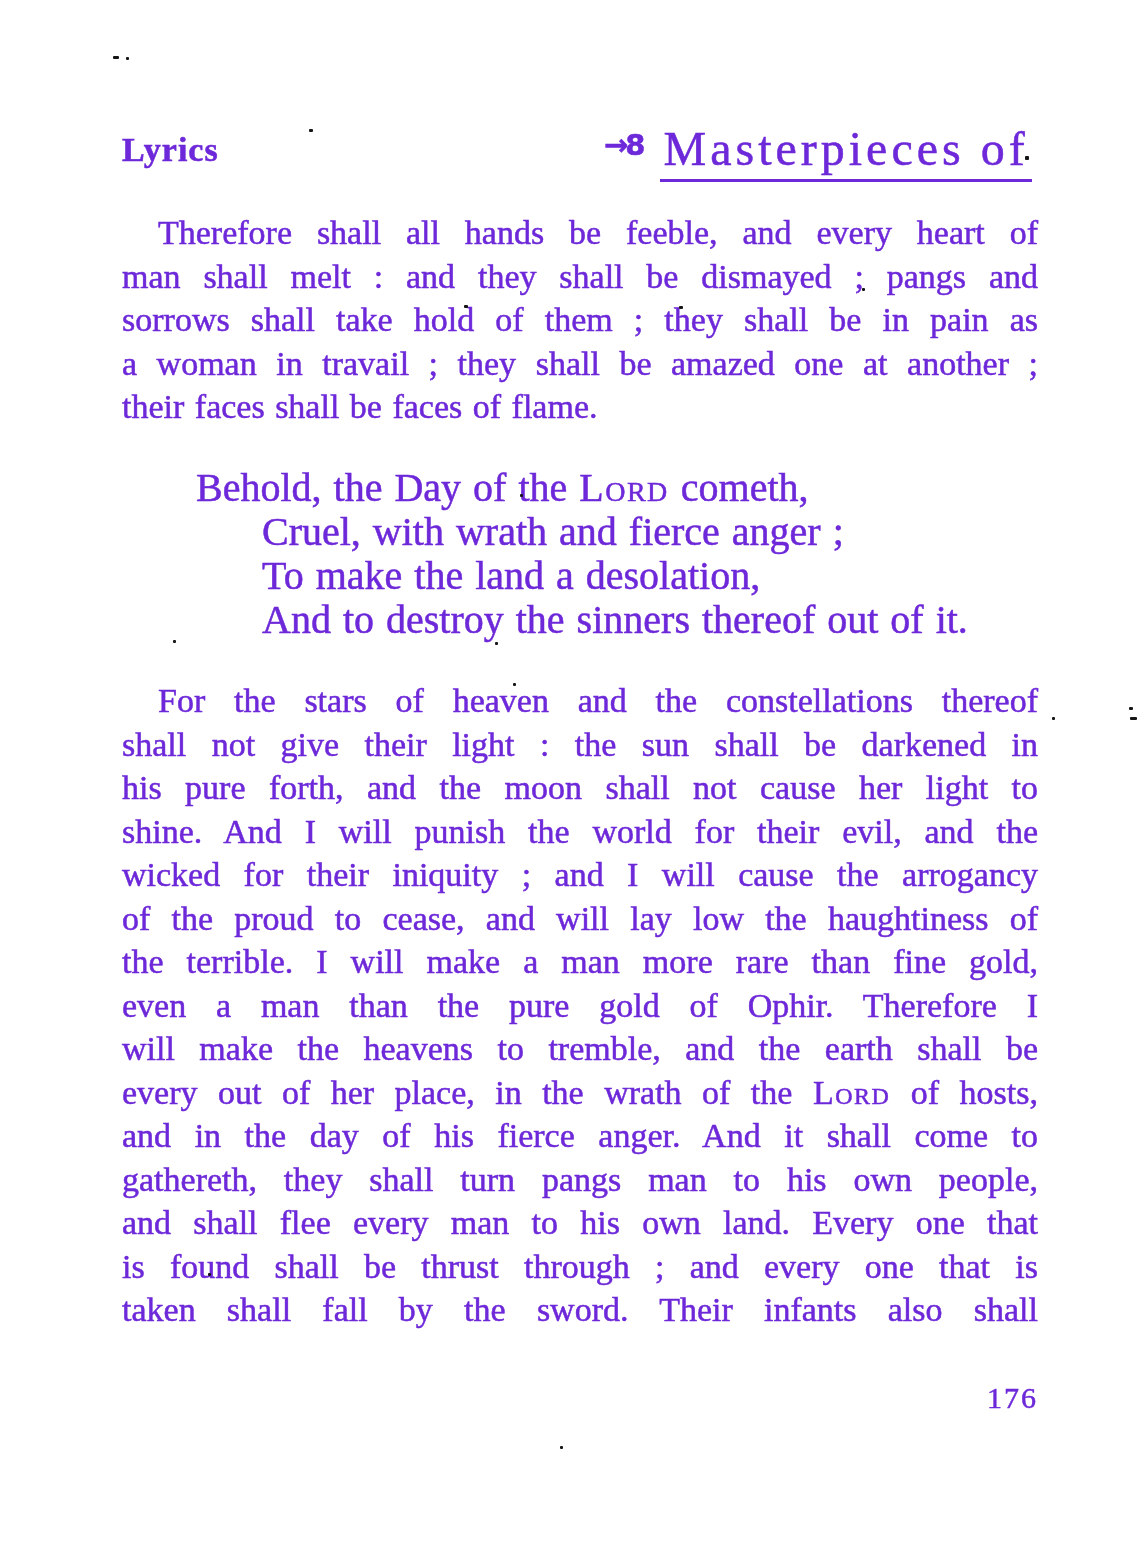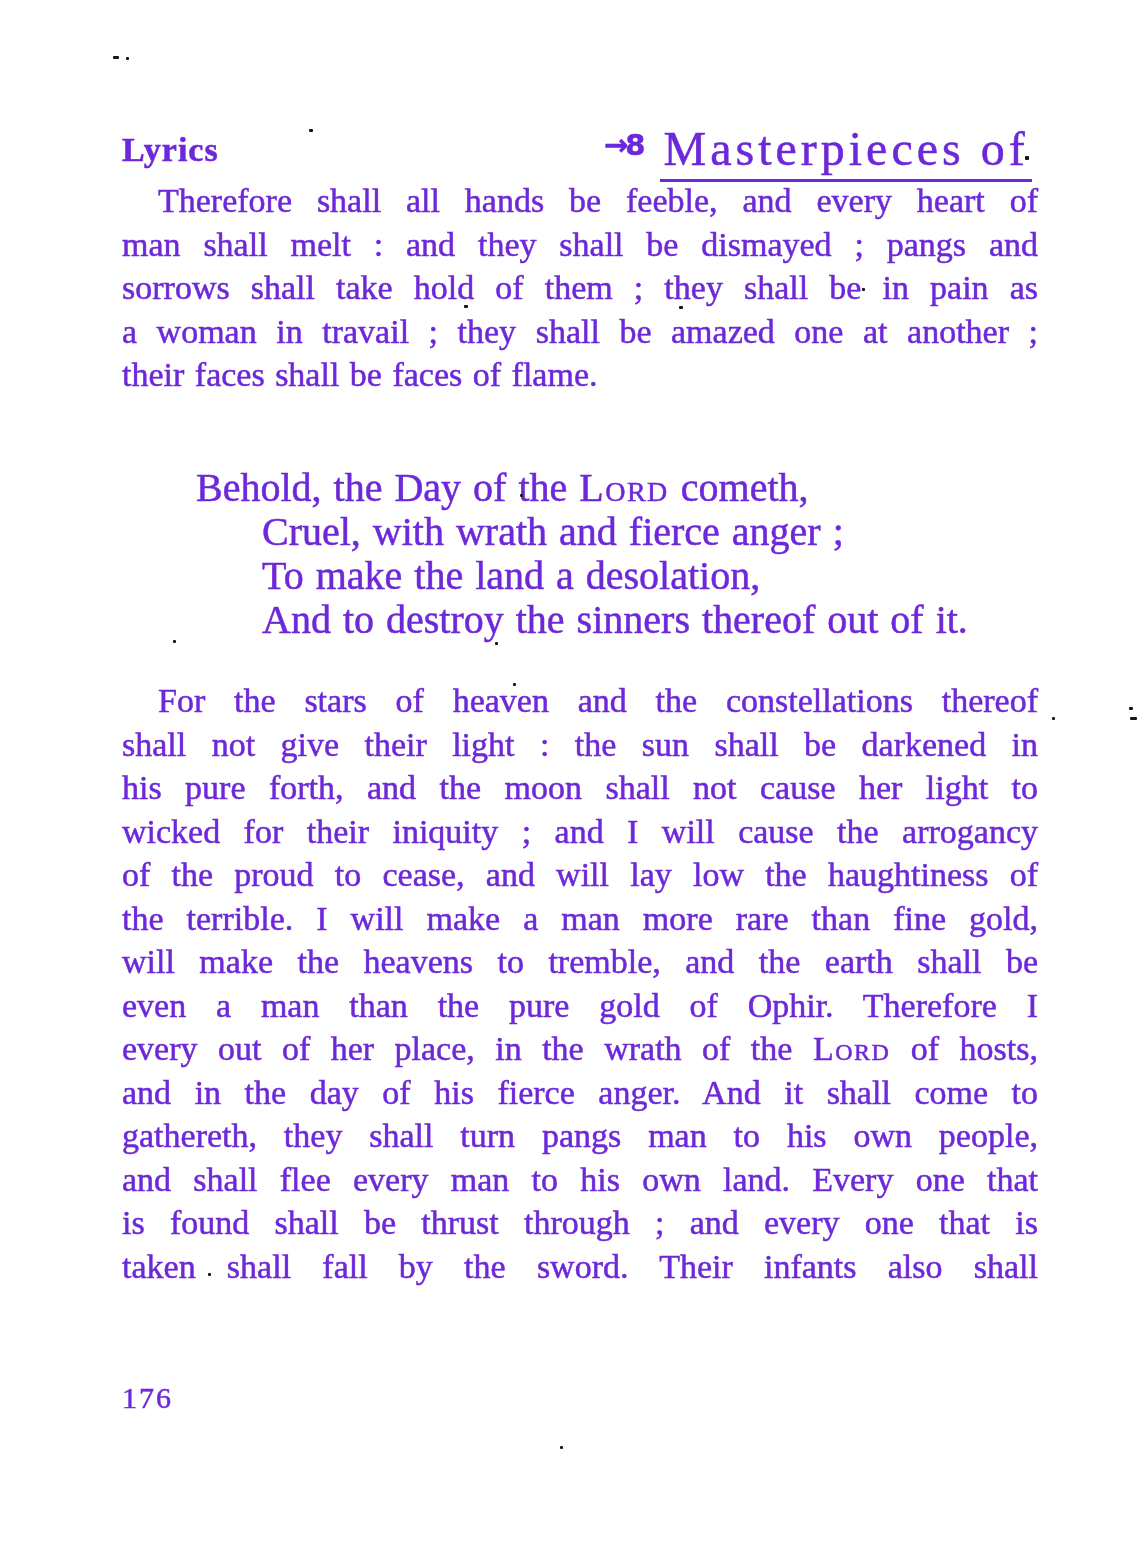--- a/index.html
+++ b/index.html
@@ -49,21 +49,21 @@
   .para {
     position: absolute;
     left: 122px;
     width: 916px;
     font-size: 34px;
     line-height: 43.5px;
     word-spacing: 2px;
   }
   .para .line { text-align: justify; text-align-last: justify; }
   .para .line:first-child { text-indent: 36px; }
-  .para1 { top: 179px; }
+  .para1 { top: 211px; }
   .para1 .line:last-child { text-align-last: left; }
   .para2 { top: 679px; }
 
   
   .verse {
     position: absolute;
     left: 122px;
     top: 466px;
     width: 916px;
     font-size: 40px;
@@ -74,21 +74,21 @@
   .verse .line:first-child { padding-left: 74px; }
 
   .sc { font-variant: small-caps; letter-spacing: 1.5px; }
 
   
   .folio {
     position: absolute;
     left: 122px;
     top: 1381px;
     width: 916px;
-    text-align: left;
+    text-align: right;
     font-size: 30px;
     letter-spacing: 2px;
   }
 
   
   .speck {
     position: absolute;
     background: #161616;
     border-radius: 1px;
   }
@@ -117,25 +117,26 @@
       <div class="line"><span>Behold, the Day of the </span><span class="sc">Lord</span><span> cometh,</span></div>
       <div class="line"><span>Cruel, with wrath and fierce anger ;</span></div>
       <div class="line"><span>To make the land a desolation,</span></div>
       <div class="line"><span>And to destroy the sinners thereof out of it.</span></div>
     </section>
 
   <section class="para para2">
       <div class="line"><span>For the stars of heaven and the constellations thereof</span></div>
       <div class="line"><span>shall not give their light : the sun shall be darkened in</span></div>
       <div class="line"><span>his pure forth, and the moon shall not cause her light to</span></div>
+      <div class="line"><span>shine.  And I will punish the world for their evil, and the</span></div>
       <div class="line"><span>wicked for their iniquity ; and I will cause the arrogancy</span></div>
       <div class="line"><span>of the proud to cease, and will lay low the haughtiness of</span></div>
       <div class="line"><span>the terrible.  I will make a man more rare than fine gold,</span></div>
+      <div class="line"><span>even a man than the pure gold of Ophir.  Therefore I</span></div>
       <div class="line"><span>will make the heavens to tremble, and the earth shall be</span></div>
-      <div class="line"><span>even a man than the pure gold of Ophir.  Therefore I</span></div>
       <div class="line"><span>every out of her place, in the wrath of the </span><span class="sc">Lord</span><span> of hosts,</span></div>
       <div class="line"><span>and in the day of his fierce anger.  And it shall come to</span></div>
       <div class="line"><span>gathereth, they shall turn pangs man to his own people,</span></div>
       <div class="line"><span>and shall flee every man to his own land.  Every one that</span></div>
       <div class="line"><span>is found shall be thrust through ; and every one that is</span></div>
       <div class="line"><span>taken shall fall by the sword.  Their infants also shall</span></div>
     </section>
 
   <footer class="folio">176</footer>
 

